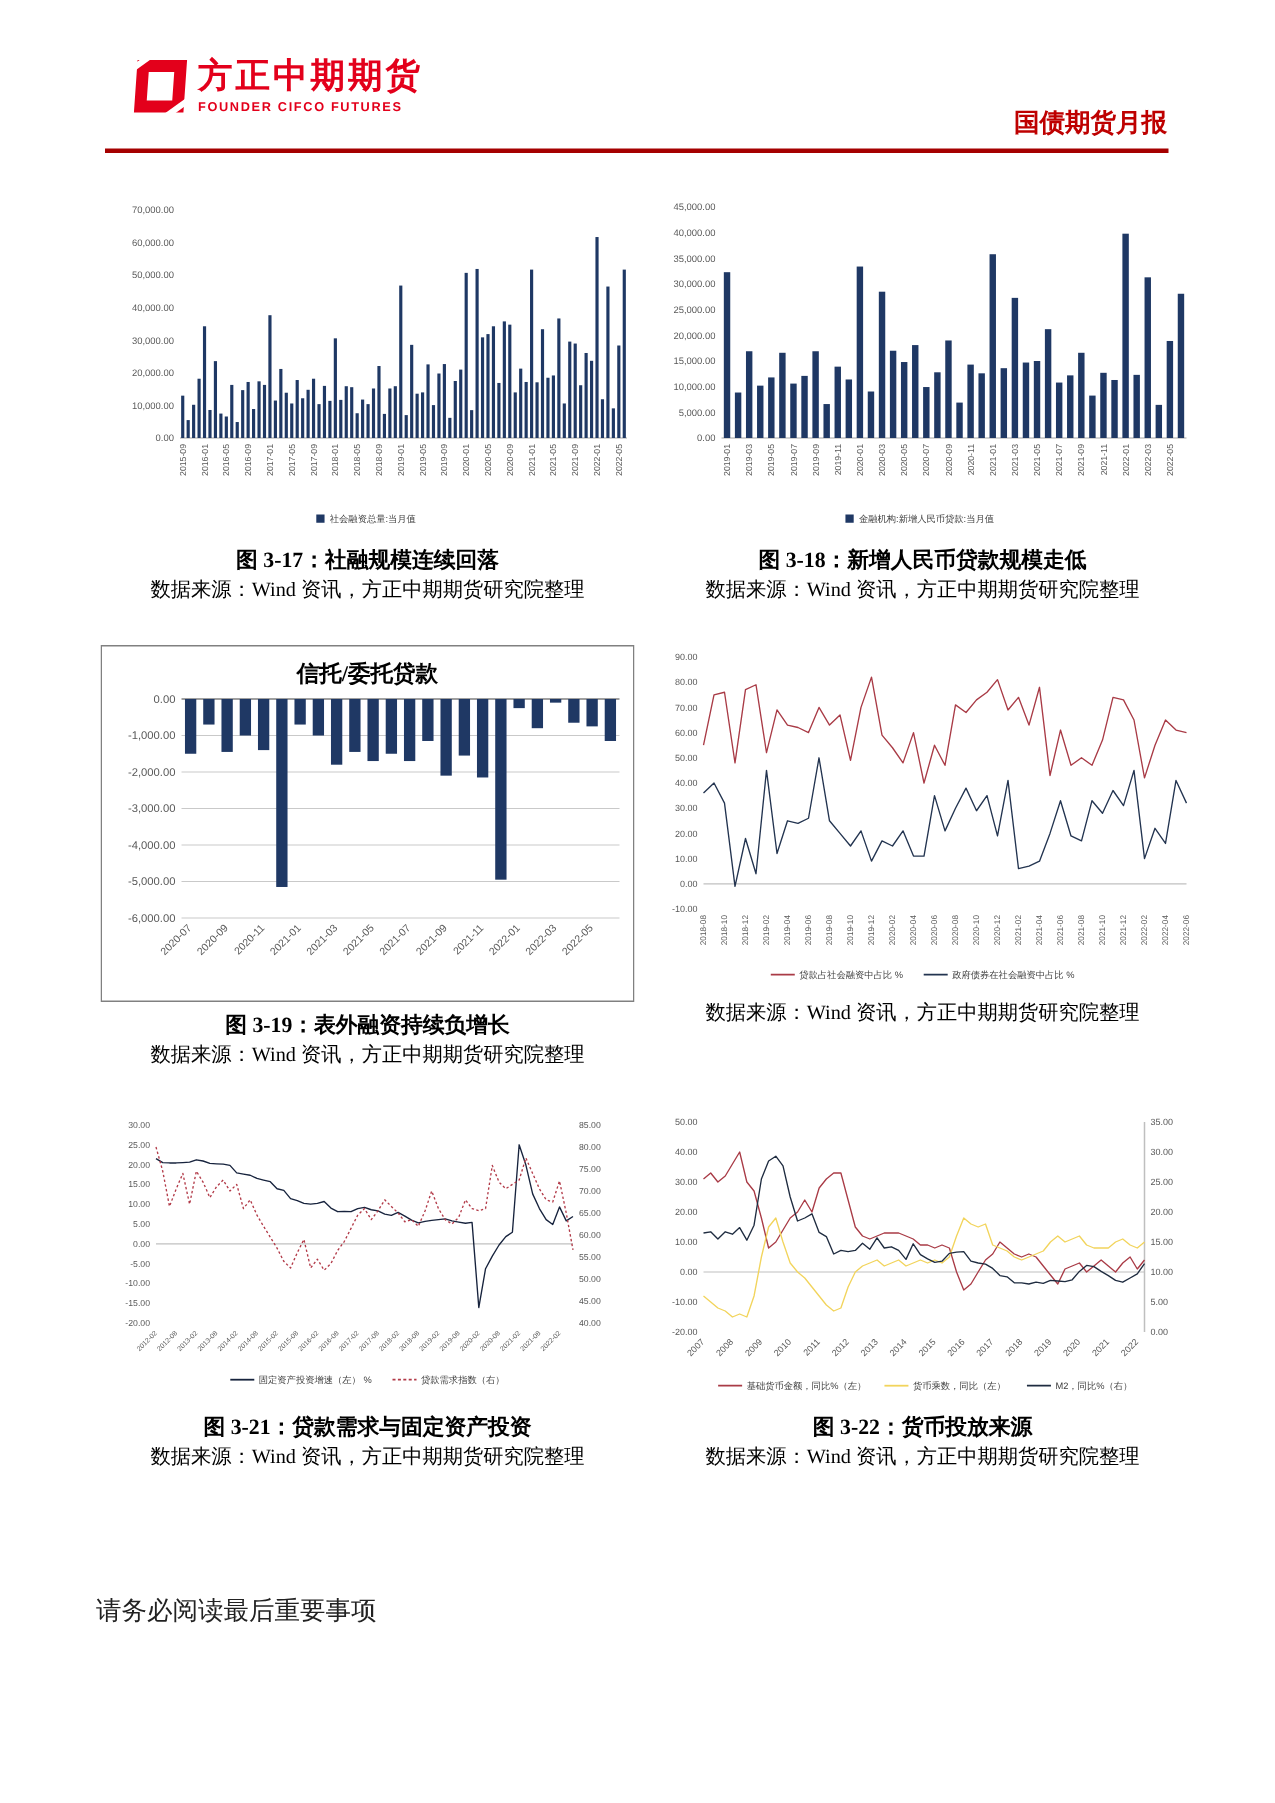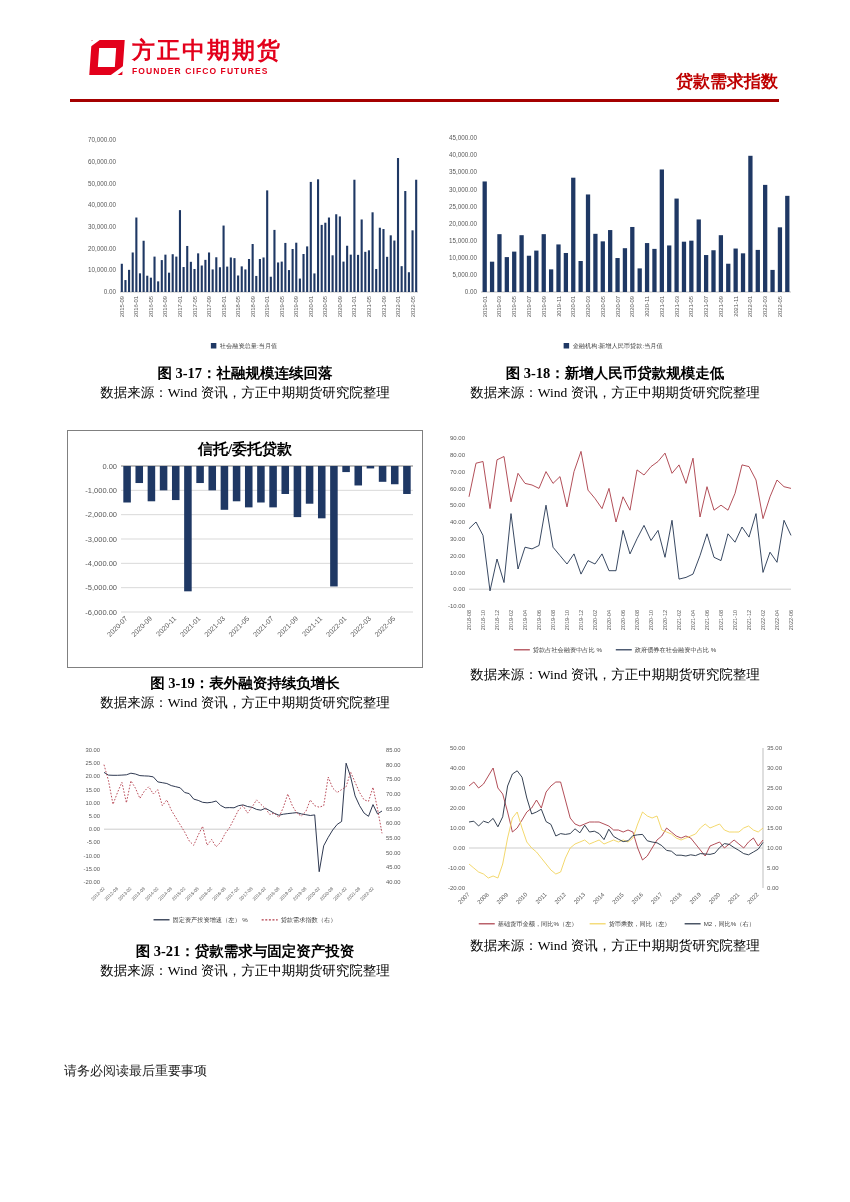--- a/index.html
+++ b/index.html
@@ -9,40 +9,40 @@
   .brand-text{display:flex;flex-direction:column;}
   .brand-title{font-size:23px;font-weight:bold;color:#E3001B;letter-spacing:2px;line-height:1.1;}
   .brand-sub{font-size:8.5px;font-weight:bold;color:#E3001B;letter-spacing:1.1px;margin-top:2px;}
   .report-title{position:absolute;right:72px;top:70px;font-size:17px;font-weight:bold;color:#BE0000;font-family:"Liberation Serif",serif;}
   .rule{position:absolute;left:70px;top:99px;width:709px;height:3px;background:#A50000;}
   .grid{position:absolute;left:62px;top:126px;width:740px;display:grid;grid-template-columns:366px 374px;row-gap:28px;}
   figure{margin:0;text-align:center;}
   figure svg{display:block;margin:0 auto;}
   .cap{font-size:14.5px;font-weight:bold;font-family:"Liberation Serif",serif;color:#000;margin-top:6px;}
   .src{font-size:13.5px;font-family:"Liberation Serif",serif;color:#000;margin-top:1px;}
-  footer{position:absolute;left:64px;top:1062px;font-size:13px;font-family:"Liberation Serif",serif;color:#222;}
+  footer{position:absolute;left:64px;top:1062px;font-size:17px;font-family:"Liberation Serif",serif;color:#222;}
 </style>
 </head>
 <body>
 
 <div class="page">
 
   <div class="brand">
     <svg width="40" height="42" viewBox="0 0 40 42">
       <rect x="7" y="8" width="25" height="27" fill="none" stroke="#E3001B" stroke-width="8" transform="skewX(-4) translate(3,0)"></rect>
       <line x1="-2" y1="13" x2="16" y2="0" stroke="#ffffff" stroke-width="4"></line>
       <line x1="24" y1="42" x2="42" y2="29" stroke="#ffffff" stroke-width="4"></line>
     </svg>
     <div class="brand-text">
       <div class="brand-title">方正中期期货</div>
       <div class="brand-sub">FOUNDER CIFCO FUTURES</div>
     </div>
   </div>
 
-  <div class="report-title">贷款需求指数</div>
+  <div class="report-title">国债期货月报</div>
   <div class="rule"></div>
 
   <main class="grid">
     <figure>
       <svg width="362" height="232" viewBox="0 0 362 232">
           <text x="52" y="168.205" font-size="6.3" fill="#595959" text-anchor="end" font-family="&quot;Liberation Sans&quot;,sans-serif">0.00</text>
           <text x="52" y="146.4907142857143" font-size="6.3" fill="#595959" text-anchor="end" font-family="&quot;Liberation Sans&quot;,sans-serif">10,000.00</text>
           <text x="52" y="124.77642857142857" font-size="6.3" fill="#595959" text-anchor="end" font-family="&quot;Liberation Sans&quot;,sans-serif">20,000.00</text>
           <text x="52" y="103.06214285714285" font-size="6.3" fill="#595959" text-anchor="end" font-family="&quot;Liberation Sans&quot;,sans-serif">30,000.00</text>
           <text x="52" y="81.34785714285714" font-size="6.3" fill="#595959" text-anchor="end" font-family="&quot;Liberation Sans&quot;,sans-serif">40,000.00</text>
@@ -451,20 +451,21 @@
           <text x="308.9016393442623" y="155" font-size="6" fill="#595959" text-anchor="end" font-family="&quot;Liberation Sans&quot;,sans-serif" transform="rotate(-45 308.9016393442623 155)">2021</text>
           <text x="328.1803278688525" y="155" font-size="6" fill="#595959" text-anchor="end" font-family="&quot;Liberation Sans&quot;,sans-serif" transform="rotate(-45 328.1803278688525 155)">2022</text>
           <line x1="47.75599999999997" x2="63.75599999999997" y1="183.8" y2="183.8" stroke="#A93B46" stroke-width="1.2"></line>
           <text x="66.75599999999997" y="186" font-size="6.2" fill="#404040" text-anchor="start" font-family="&quot;Liberation Sans&quot;,sans-serif">基础货币金额，同比%（左）</text>
           <line x1="158.628" x2="174.628" y1="183.8" y2="183.8" stroke="#F2D45C" stroke-width="1.2"></line>
           <text x="177.628" y="186" font-size="6.2" fill="#404040" text-anchor="start" font-family="&quot;Liberation Sans&quot;,sans-serif">货币乘数，同比（左）</text>
           <line x1="253.628" x2="269.628" y1="183.8" y2="183.8" stroke="#1F2C40" stroke-width="1.2"></line>
           <text x="272.628" y="186" font-size="6.2" fill="#404040" text-anchor="start" font-family="&quot;Liberation Sans&quot;,sans-serif">M2，同比%（右）</text>
         </svg>
       <figcaption>
+        <div class="cap">图 3-22：货币投放来源</div>
         <div class="src">数据来源：Wind 资讯，方正中期期货研究院整理</div>
       </figcaption>
     </figure>
   </main>
 
   <footer>
     <span>请务必阅读最后重要事项</span>
   </footer>
 </div>
 

